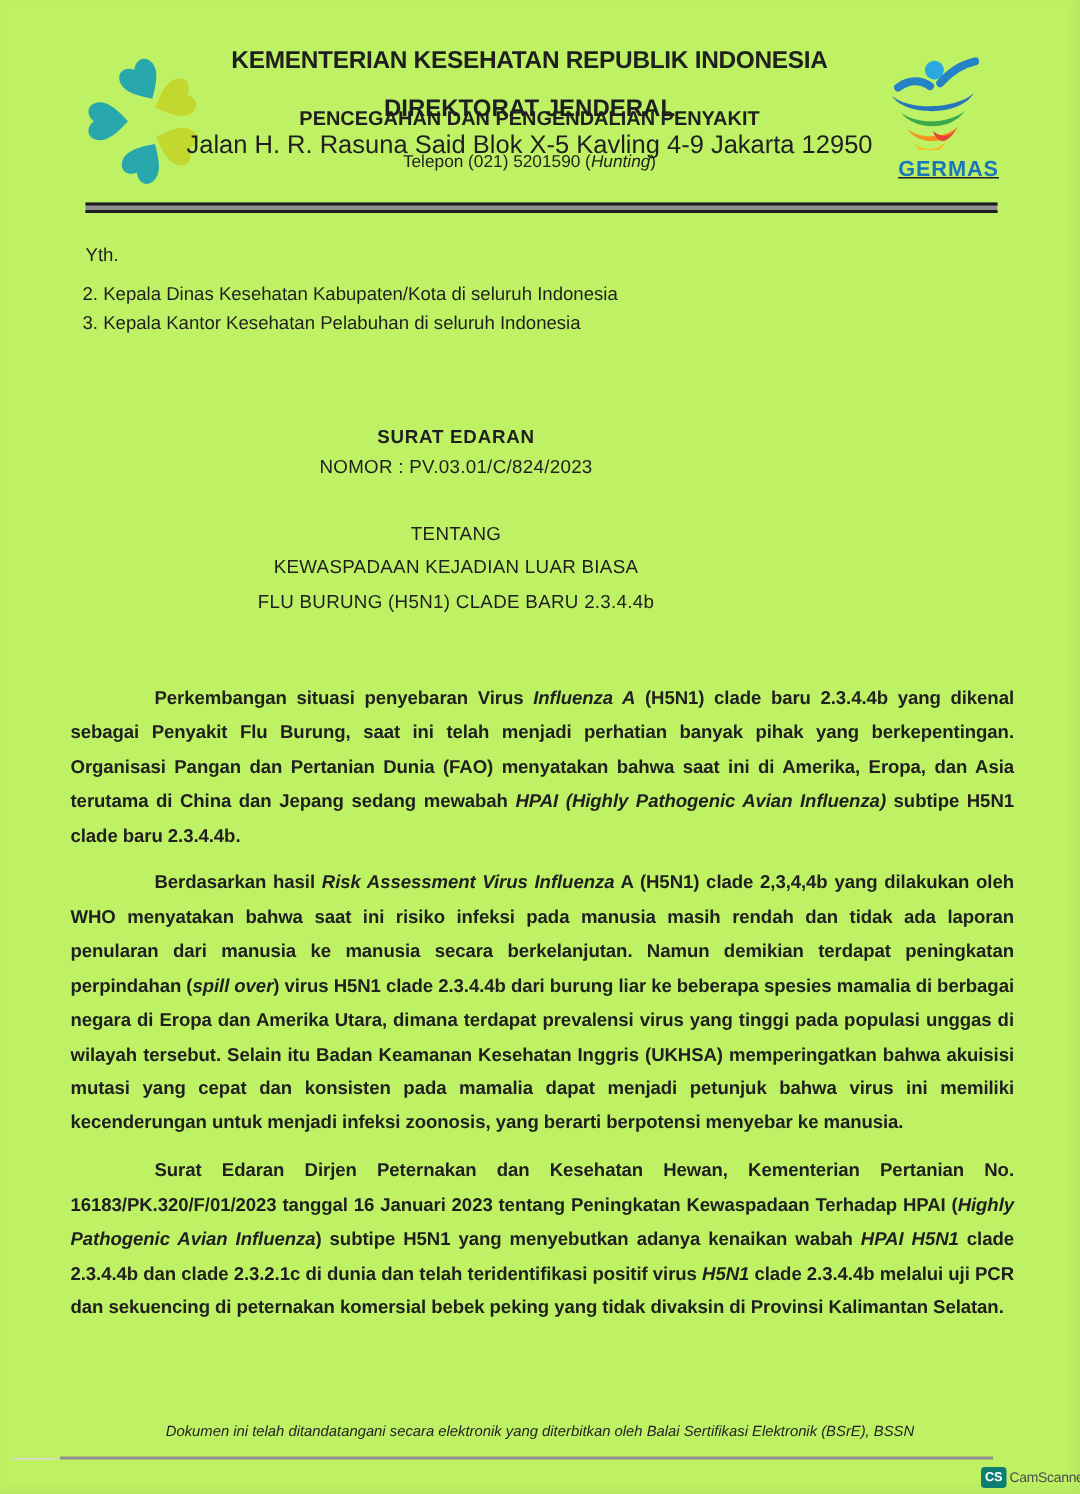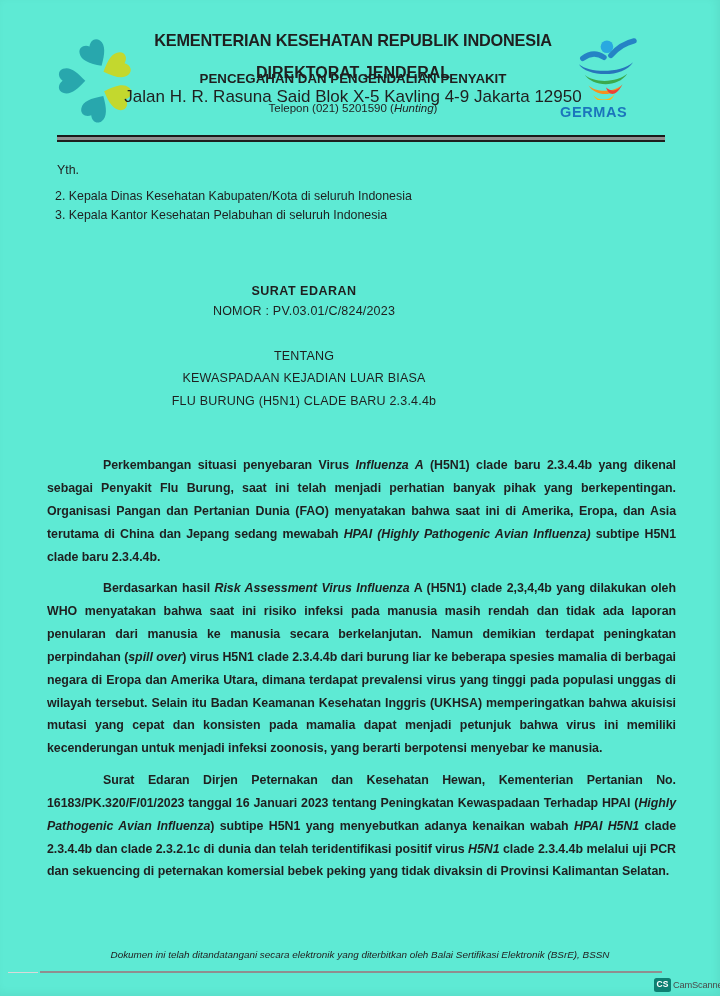--- a/index.html
+++ b/index.html
@@ -1,23 +1,23 @@
 <!DOCTYPE html>
 <html><head>
 <meta charset="utf-8">
 <style>
   html,body{margin:0;padding:0;background:#e9e9e9;}
   .page{
-    position:relative;width:720px;height:996px;margin:0 auto;background:#5eead4;
+    position:relative;width:720px;height:996px;margin:0 auto;background:#bef264;
     font-family:"Liberation Sans", sans-serif;color:#1f1f1f;overflow:hidden;
     box-shadow:inset -3px -3px 8px rgba(0,0,0,0.05);
   }
   
   .kemenkes-logo{position:absolute;left:56px;top:32px;}
-  .germas{position:absolute;left:560px;top:38px;width:94px;text-align:left;}
+  .germas{position:absolute;left:572px;top:38px;width:94px;text-align:right;text-decoration:underline;}
   .germas-label{font-weight:bold;font-size:14.5px;letter-spacing:0.6px;color:#1b75bc;margin-top:0px;}
   .head-line{position:absolute;left:118px;width:470px;text-align:center;white-space:nowrap;}
   .hl-ministry{top:31px;font-size:16.3px;font-weight:bold;letter-spacing:-0.2px;}
   .hl-dir{top:64px;font-size:16px;font-weight:bold;}
   .hl-dir2{top:71px;font-size:13.3px;font-weight:bold;}
   .hl-addr{top:87px;font-size:17px;}
   .hl-tel{top:102px;font-size:11.5px;text-align:center;}
   .rule-double{
     position:absolute;top:135px;left:57px;width:608px;height:7px;
     border-top:2.6px solid #1a1a1a;border-bottom:2.4px solid #1f1f1f;

